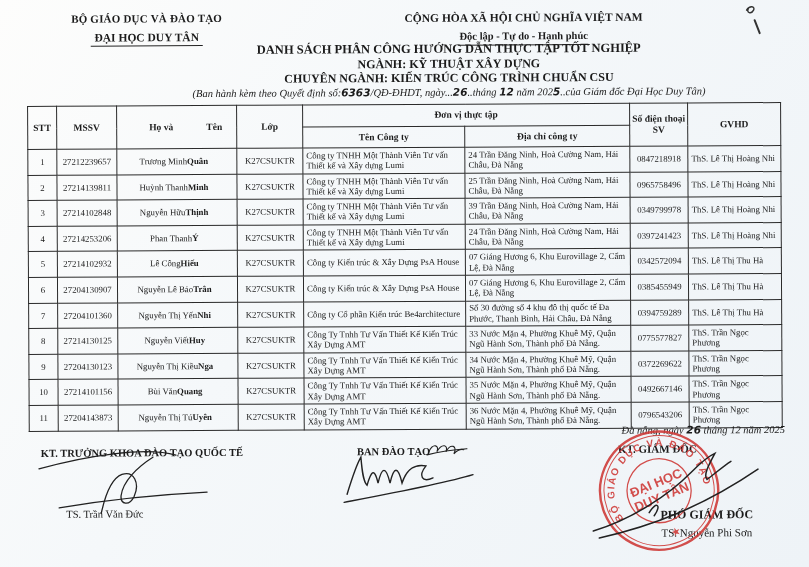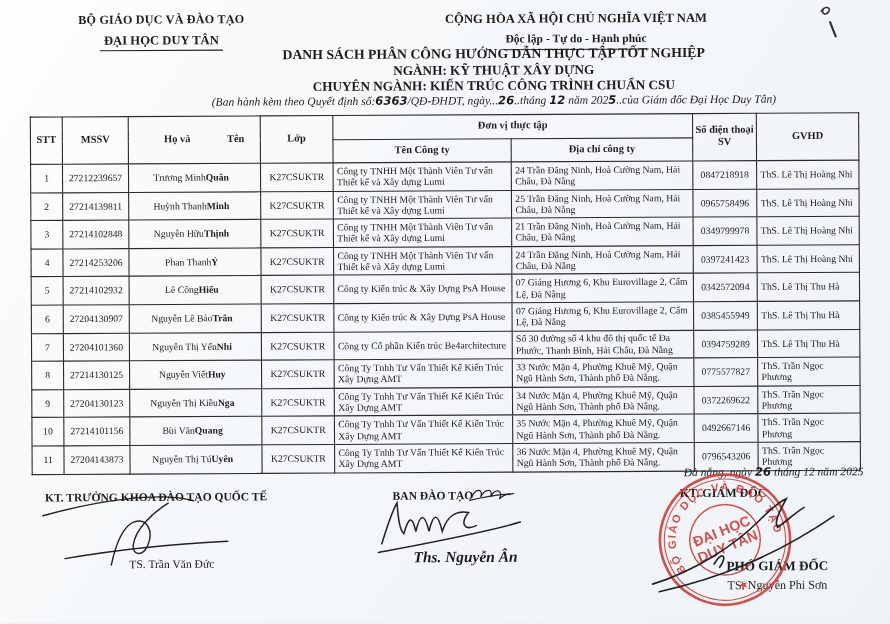--- a/index.html
+++ b/index.html
@@ -39,21 +39,21 @@
   .roster tbody tr{height:25.6px;}
   .roster td{font-size:8.8px;line-height:1.18;padding:1px 3px;vertical-align:middle;}
   .c-stt,.c-mssv,.c-lop,.c-phone{text-align:center;}
   .c-phone{font-size:9px;}
   .name-head{display:flex;justify-content:space-between;align-items:center;padding:0 12px 0 30px;}
   .name-wrap{display:flex;justify-content:center;align-items:center;height:100%;padding:0 8px 0 2px;}
   .name-wrap .ten{font-weight:bold;}
 
   
   .sig-left-title{position:absolute;left:36px;top:446px;width:210px;font-weight:bold;font-size:10.5px;text-align:center;}
-  .sig-left-name{position:absolute;left:65px;top:507px;width:180px;text-align:center;font-size:10.5px;}
+  .sig-left-name{position:absolute;left:65px;top:507px;width:180px;font-size:10.5px;}
   .sig-center-title{position:absolute;left:356px;top:446px;font-weight:bold;font-size:10.5px;}
   .sig-center-name{position:absolute;left:352px;top:500px;width:140px;text-align:center;font-size:14px;font-style:italic;font-weight:bold;}
   .date-line{position:absolute;left:605px;top:425px;width:195px;text-align:center;font-style:italic;font-size:10.5px;white-space:nowrap;}
   .sig-right-title{position:absolute;left:617px;top:444px;width:130px;text-align:left;font-weight:bold;font-size:11px;}
   .sig-right-role{position:absolute;left:633px;top:509px;width:145px;text-align:center;font-weight:bold;font-size:12px;}
   .sig-right-name{position:absolute;left:628px;top:528px;width:155px;text-align:center;font-size:11px;}
 
   .stamp-svg{position:absolute;left:588px;top:422px;opacity:.9;}
   .sig-overlay{position:absolute;left:0;top:420px;pointer-events:none;}
   .penmarks{position:absolute;left:730px;top:2px;pointer-events:none;}
@@ -152,21 +152,21 @@
             <td class="c-stt">3</td>
             <td class="c-mssv">27214102848</td>
             <td class="c-name">
               <div class="name-wrap">
                 <span class="ho">Nguyễn Hữu</span>
                 <span class="ten">Thịnh</span>
               </div>
             </td>
             <td class="c-lop">K27CSUKTR</td>
             <td class="c-company">Công ty TNHH Một Thành Viên Tư vấn Thiết kế và Xây dựng Lumi</td>
-            <td class="c-address">21 Trần Đăng Ninh, Hoà Cường Nam, Hải Châu, Đà Nẵng</td>
+            <td class="c-address">39 Trần Đăng Ninh, Hoà Cường Nam, Hải Châu, Đà Nẵng</td>
             <td class="c-phone">0349799978</td>
             <td class="c-gvhd">ThS. Lê Thị Hoàng Nhi</td>
           </tr>
           <tr>
             <td class="c-stt">4</td>
             <td class="c-mssv">27214253206</td>
             <td class="c-name">
               <div class="name-wrap">
                 <span class="ho">Phan Thanh</span>
                 <span class="ten">Ý</span>
@@ -283,21 +283,20 @@
             <td class="c-phone">0796543206</td>
             <td class="c-gvhd">ThS. Trần Ngọc Phương</td>
           </tr>
         </tbody>
     </table>
 
     <div class="sig-left-title">KT. TRƯỞNG KHOA ĐÀO TẠO QUỐC TẾ</div>
     <div class="sig-left-name">TS. Trần Văn Đức</div>
 
     <div class="sig-center-title">BAN ĐÀO TẠO</div>
-    <div class="sig-center-name">Ths. Nguyễn Ân</div>
 
     <div class="date-line"><span>Đà nẵng, ngày </span><span class="hand">26</span><span> tháng 12 năm 2025</span></div>
     <div class="sig-right-title">KT. GIÁM ĐỐC</div>
     <div class="sig-right-role">PHÓ GIÁM ĐỐC</div>
     <div class="sig-right-name">TS. Nguyễn Phi Sơn</div>
 
     <svg class="stamp-svg" width="140" height="140" viewBox="0 0 140 140">
       <g transform="rotate(-22 70 70)">
         <circle cx="70" cy="70" r="59" fill="none" stroke="#cf3d3a" stroke-width="2.4"></circle>
         <circle cx="70" cy="70" r="55" fill="none" stroke="#cf3d3a" stroke-width="1"></circle>

